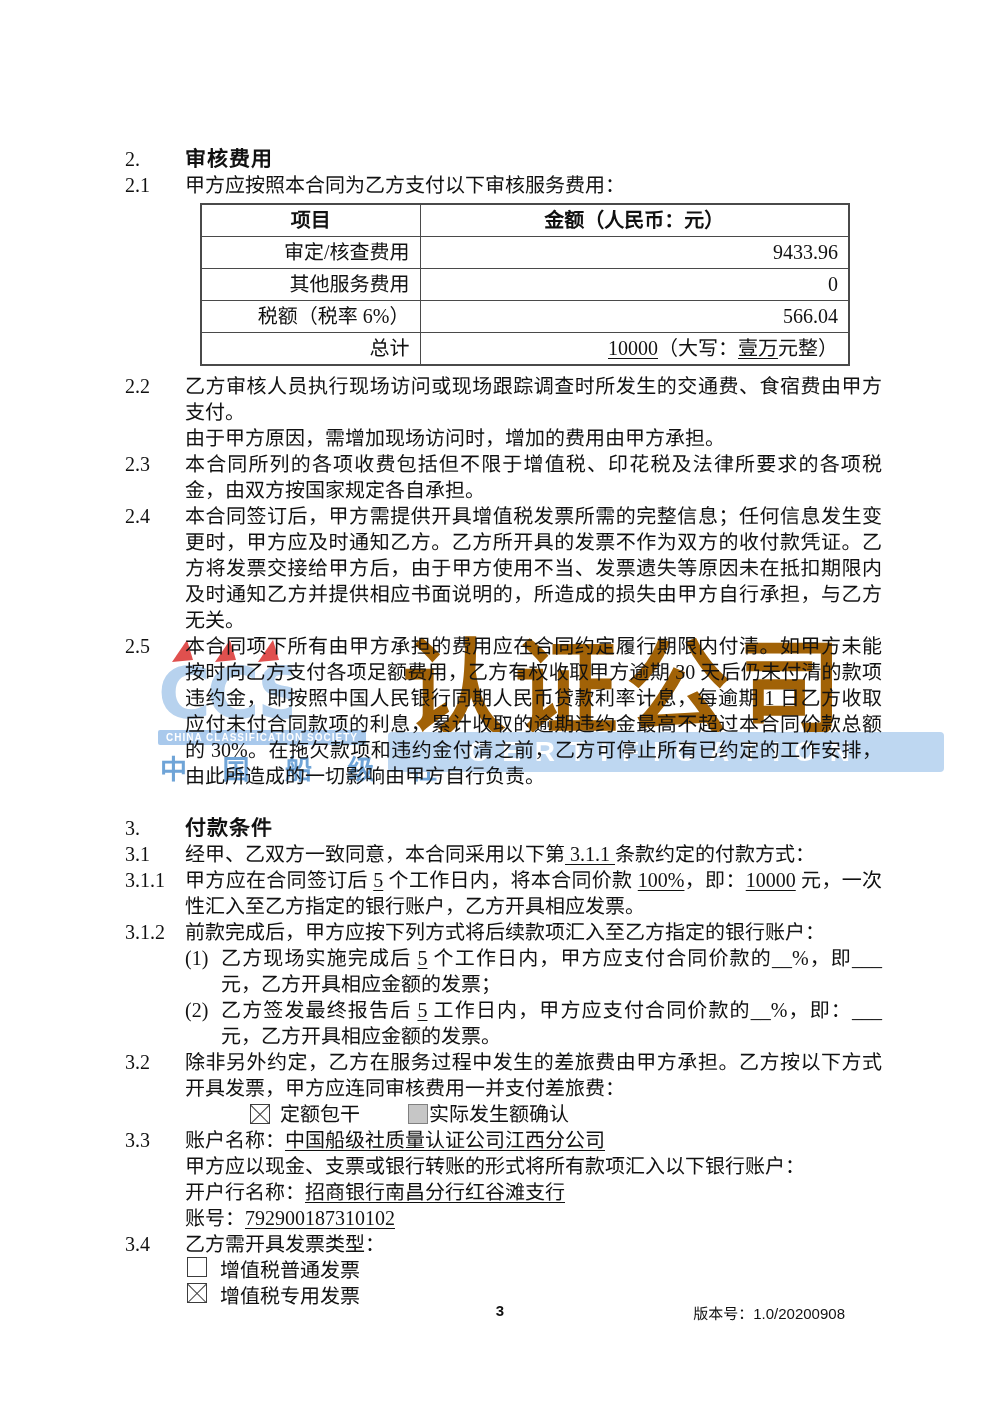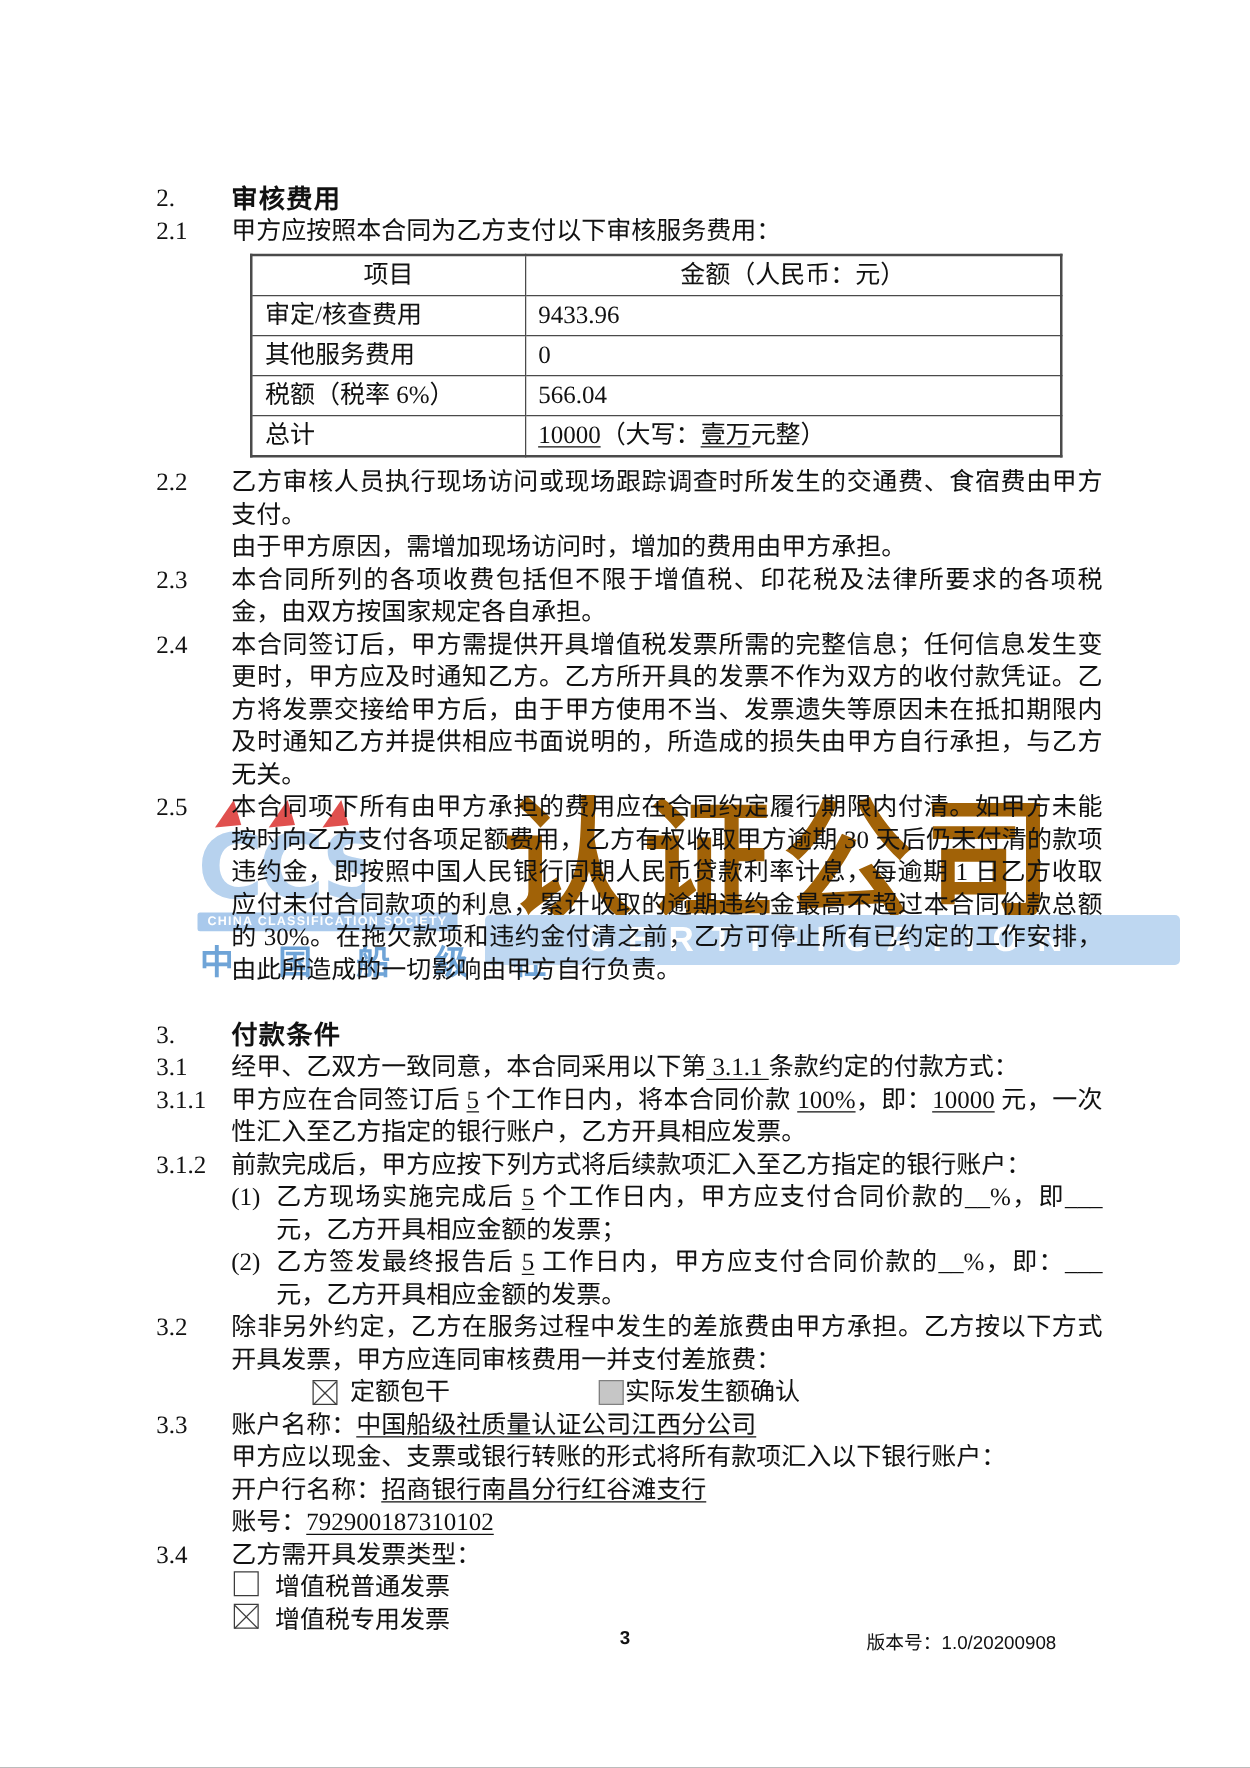--- a/index.html
+++ b/index.html
@@ -28,24 +28,24 @@
     border-collapse:collapse;
     width:650px;
     margin:5px 0 7px 15px;
     font-size:20px;
   }
   table.fee{border:2px solid #4a4a4a;}
   table.fee th,table.fee td{
     border:1px solid #4a4a4a;
     padding:2px 10px 3px 10px;
     line-height:26px;
-    text-align:left;
+    text-align:right;
     font-weight:normal;
   }
-  table.fee th{text-align:center;font-weight:normal;}
+  table.fee th{text-align:center;font-weight:bold;}
   table.fee col.c1{width:219px;}
 
   .u{text-decoration:underline;text-underline-offset:3px;text-decoration-thickness:1px;}
 
   .subitem{display:flex;}
   .subitem .marker{flex:0 0 36px;}
   .subitem .stext{flex:1;text-align:justify;}
 
   
   .cb{
@@ -55,21 +55,21 @@
   }
   .cb.checked::before,.cb.checked::after{
     content:"";position:absolute;left:-4px;top:8.5px;width:26px;height:1.4px;background:#3c3c3c;
   }
   .cb.checked::before{transform:rotate(45deg);}
   .cb.checked::after{transform:rotate(-45deg);}
   .cb.shaded{background:#c6c6c6;border-color:#808080;}
   .cbrow{display:flex;align-items:center;padding-left:65px;}
   .cbrow .cb-item{display:flex;align-items:center;}
   .cbrow .cb-item .cb{margin-right:10px;}
-  .cbrow .cb-item.second{margin-left:119px;}
+  .cbrow .cb-item.second{margin-left:48px;}
   .cbrow .cb-item.second .cb{margin-right:1px;}
   .optrow{display:flex;align-items:flex-start;padding-left:2px;}
   .optrow .cb{margin-right:13px;}
 
   
   .watermark{position:absolute;left:158px;top:626px;width:700px;height:158px;z-index:0;}
   .wm-big{
     position:absolute;left:228px;top:-22px;
     font-family:"Liberation Sans","DejaVu Sans",sans-serif;
     font-size:104px;font-weight:bold;color:#a16207;letter-spacing:8px;white-space:nowrap;margin-left:16px;

